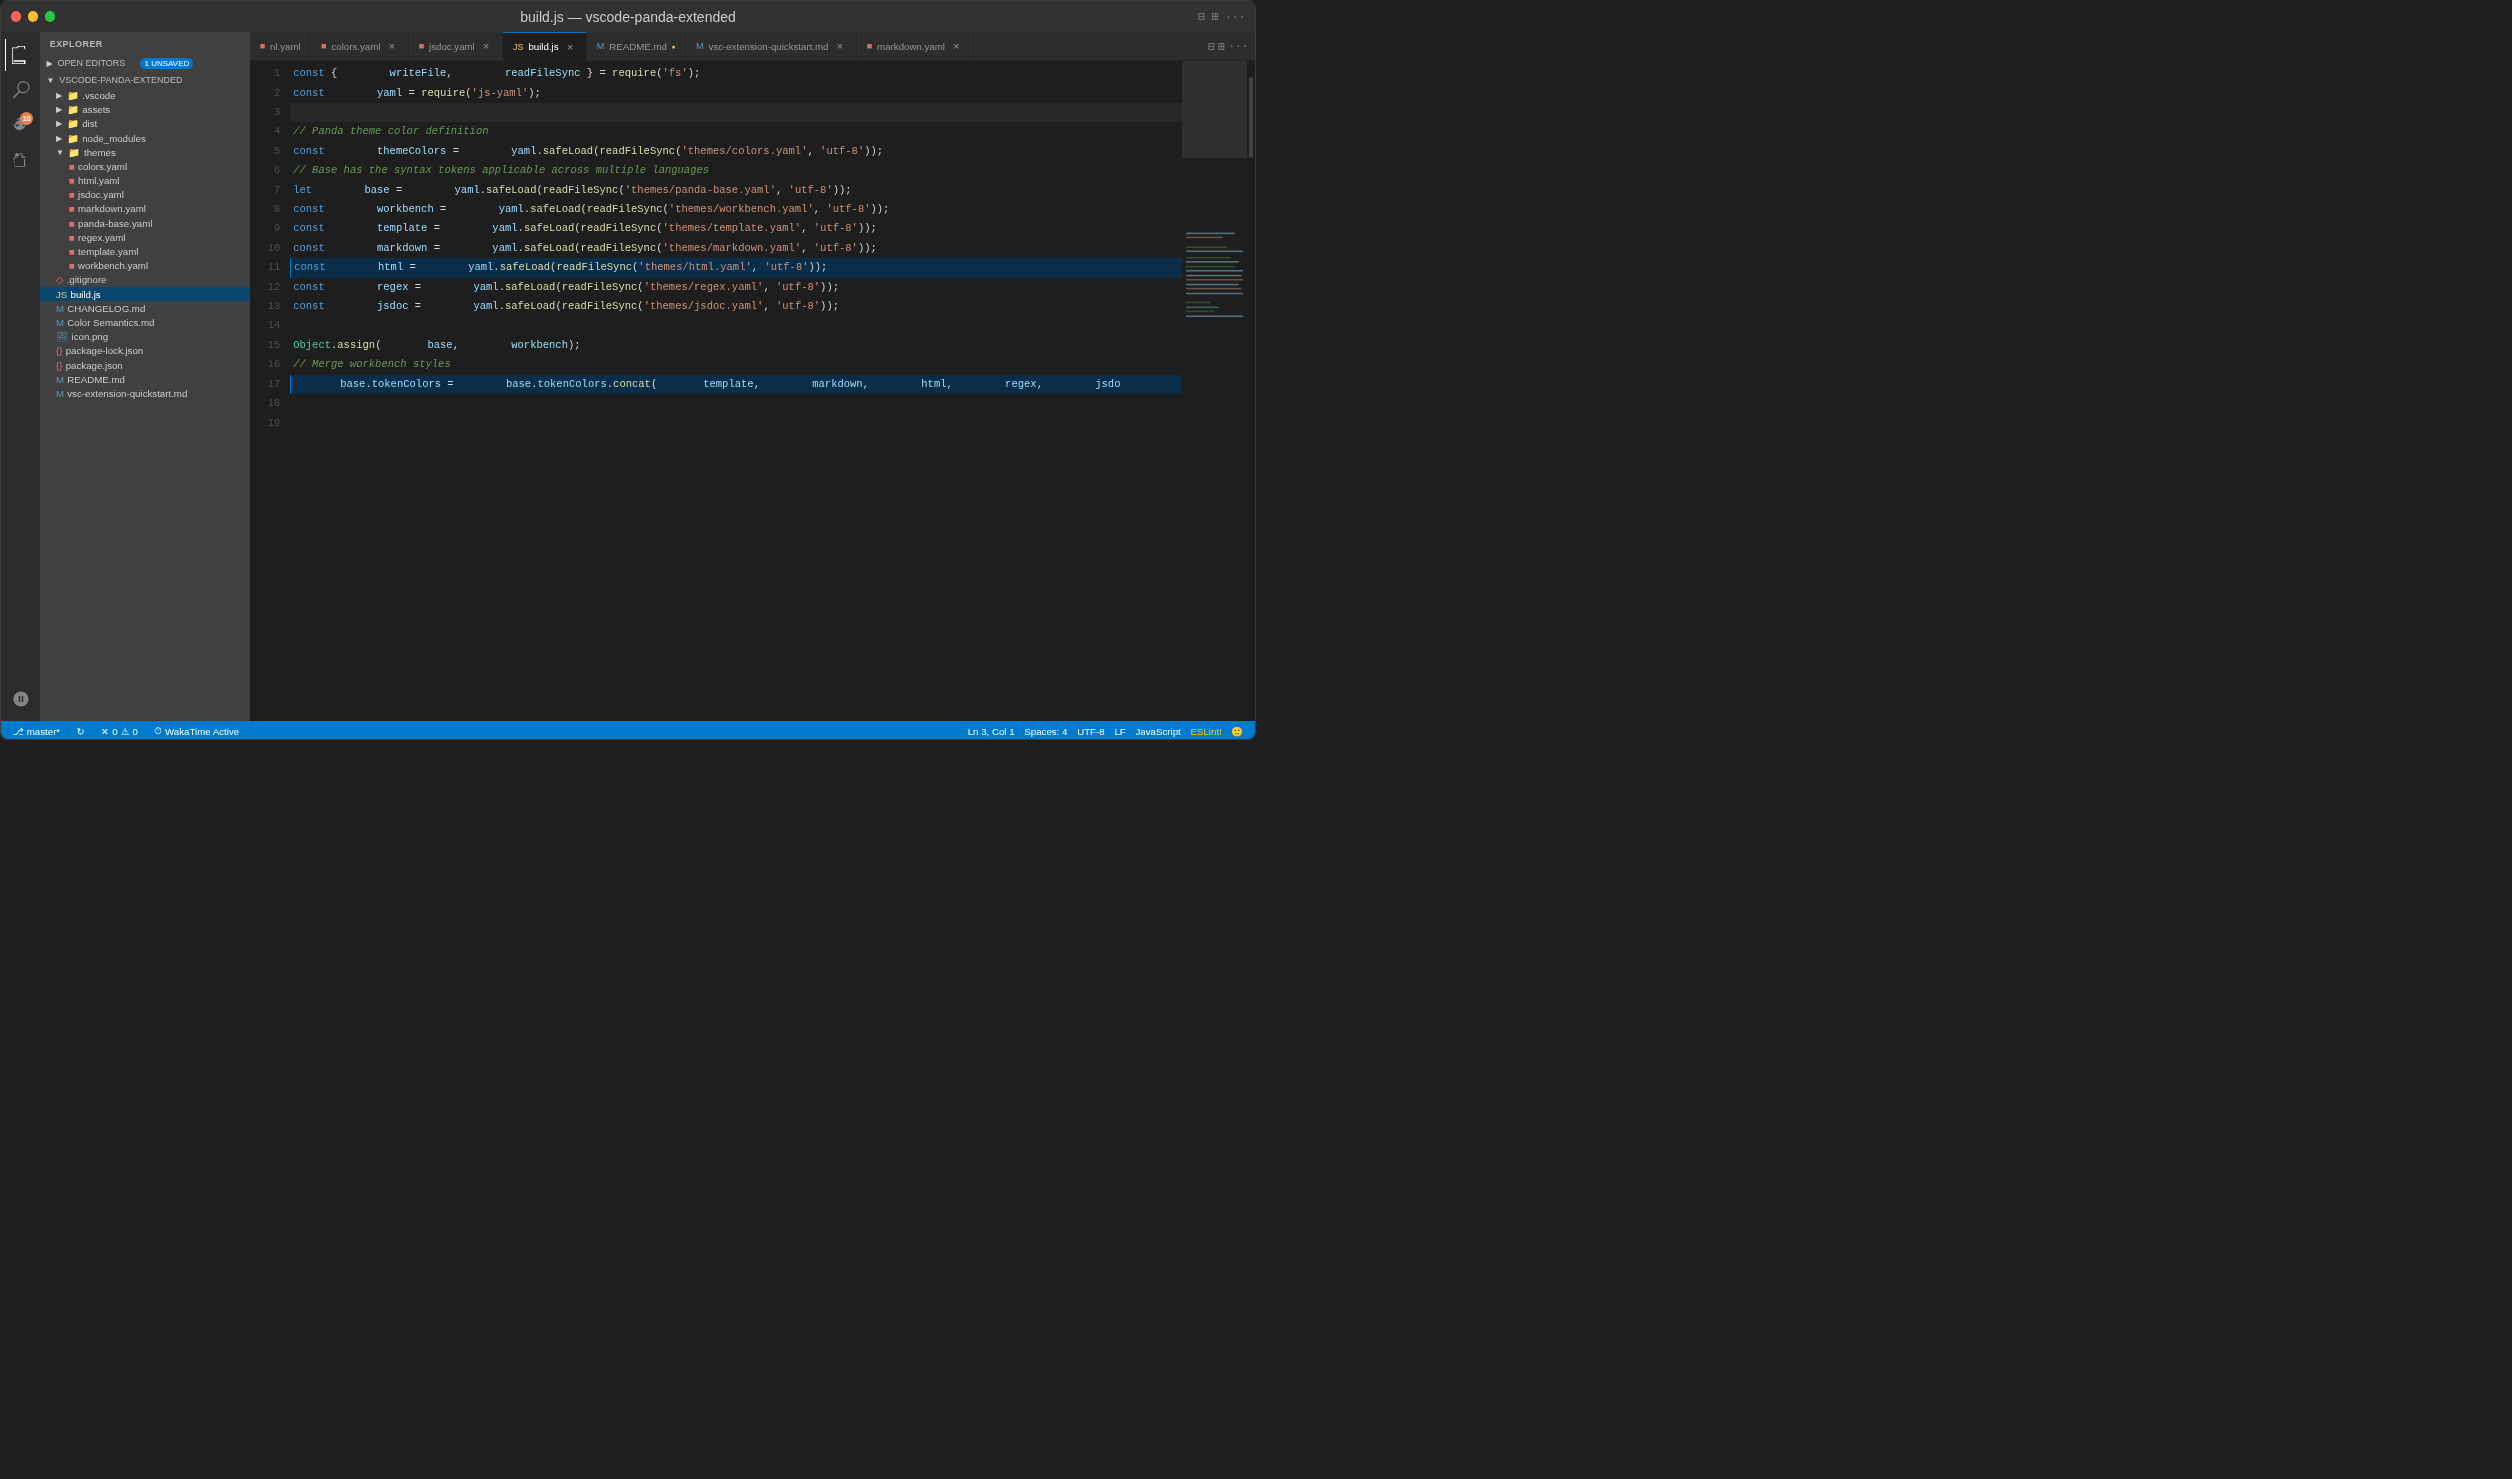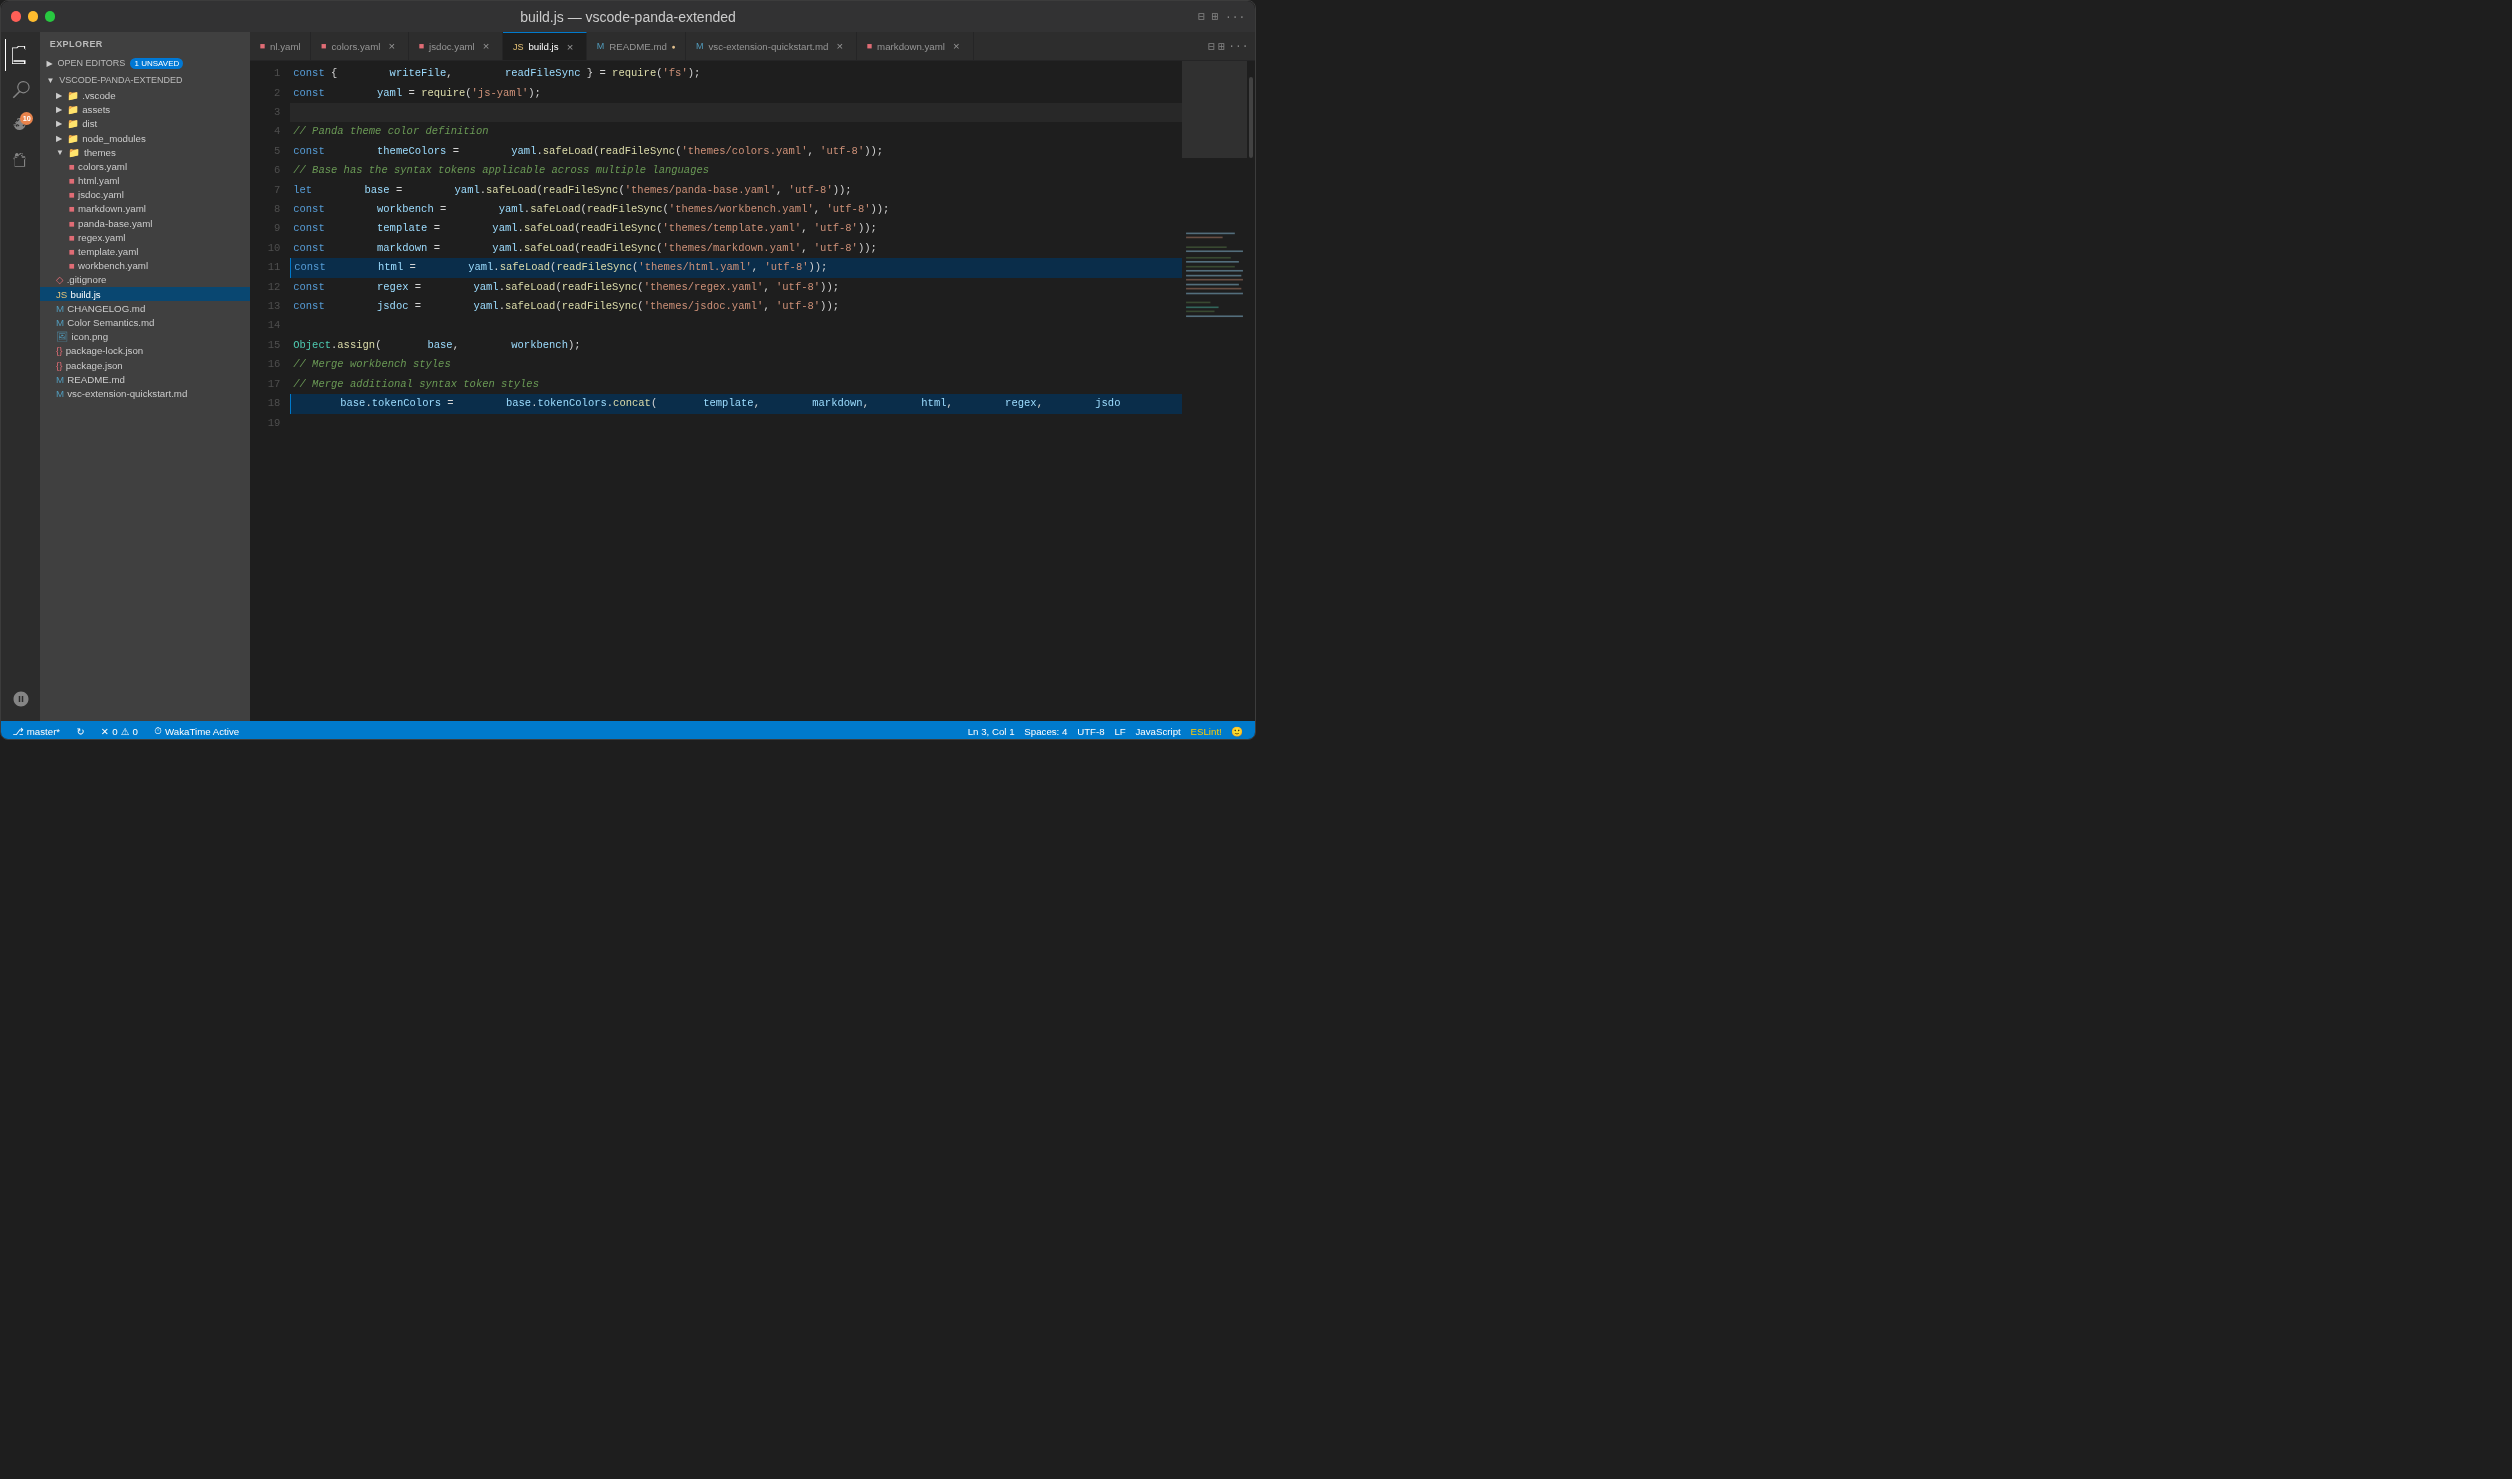--- a/index.html
+++ b/index.html
@@ -135,21 +135,21 @@
       gap: 3.2px;
       cursor: pointer;
     }
     .open-editors-badge {
       background: #0078d4;
       color: white;
       font-size: 8px;
       padding: 0.8px 4px;
       border-radius: 8px;
       font-family: -apple-system, sans-serif;
-      margin-left: 2px;
+      margin-left: 12px;
     }
     .sidebar-tree-item {
       padding: 1.6px 6.5px;
       font-size: 9.7px;
       color: #cccccc;
       font-family: -apple-system, sans-serif;
       display: flex;
       align-items: center;
       gap: 3.2px;
       cursor: pointer;
@@ -589,21 +589,20 @@
         <div class="code-line"><span class="kw">const</span><span class="plain"> </span><span class="var">regex</span><span class="plain"> = </span><span class="var">yaml</span><span class="plain">.</span><span class="fn">safeLoad</span><span class="plain">(</span><span class="fn">readFileSync</span><span class="plain">(</span><span class="str">'themes/regex.yaml'</span><span class="plain">, </span><span class="str">'utf-8'</span><span class="plain">));</span></div>
 
         <div class="code-line"><span class="kw">const</span><span class="plain"> </span><span class="var">jsdoc</span><span class="plain"> = </span><span class="var">yaml</span><span class="plain">.</span><span class="fn">safeLoad</span><span class="plain">(</span><span class="fn">readFileSync</span><span class="plain">(</span><span class="str">'themes/jsdoc.yaml'</span><span class="plain">, </span><span class="str">'utf-8'</span><span class="plain">));</span></div>
 
         <div class="code-line"> </div>
 
         <div class="code-line"><span class="cls">Object</span><span class="plain">.</span><span class="fn">assign</span><span class="plain">(</span><span class="var">base</span><span class="plain">, </span><span class="var">workbench</span><span class="plain">);</span></div>
 
         <div class="code-line"><span class="cm">// Merge workbench styles</span></div>
 
-        <div class="code-line"><span class="cm">// Merge additional syntax token styles</span></div>
 
         <div class="code-line highlighted-line"><span class="var">base</span><span class="plain">.</span><span class="prop">tokenColors</span><span class="plain"> = </span><span class="var">base</span><span class="plain">.</span><span class="prop">tokenColors</span><span class="plain">.</span><span class="fn">concat</span><span class="plain">(</span><span class="var">template</span><span class="plain">, </span><span class="var">markdown</span><span class="plain">, </span><span class="var">html</span><span class="plain">, </span><span class="var">regex</span><span class="plain">, </span><span class="var">jsdo</span></div>
       </div>
 
       <div class="minimap">
         <div class="minimap-slider"></div>
         <svg width="65" height="100%" viewBox="0 0 80 400" style="opacity:0.7">
           <rect x="5" y="5" width="60" height="2" fill="#9cdcfe" opacity="0.6"></rect>
           <rect x="5" y="10" width="45" height="2" fill="#ce9178" opacity="0.6"></rect>
           <rect x="5" y="22" width="50" height="2" fill="#6a9955" opacity="0.5"></rect>

